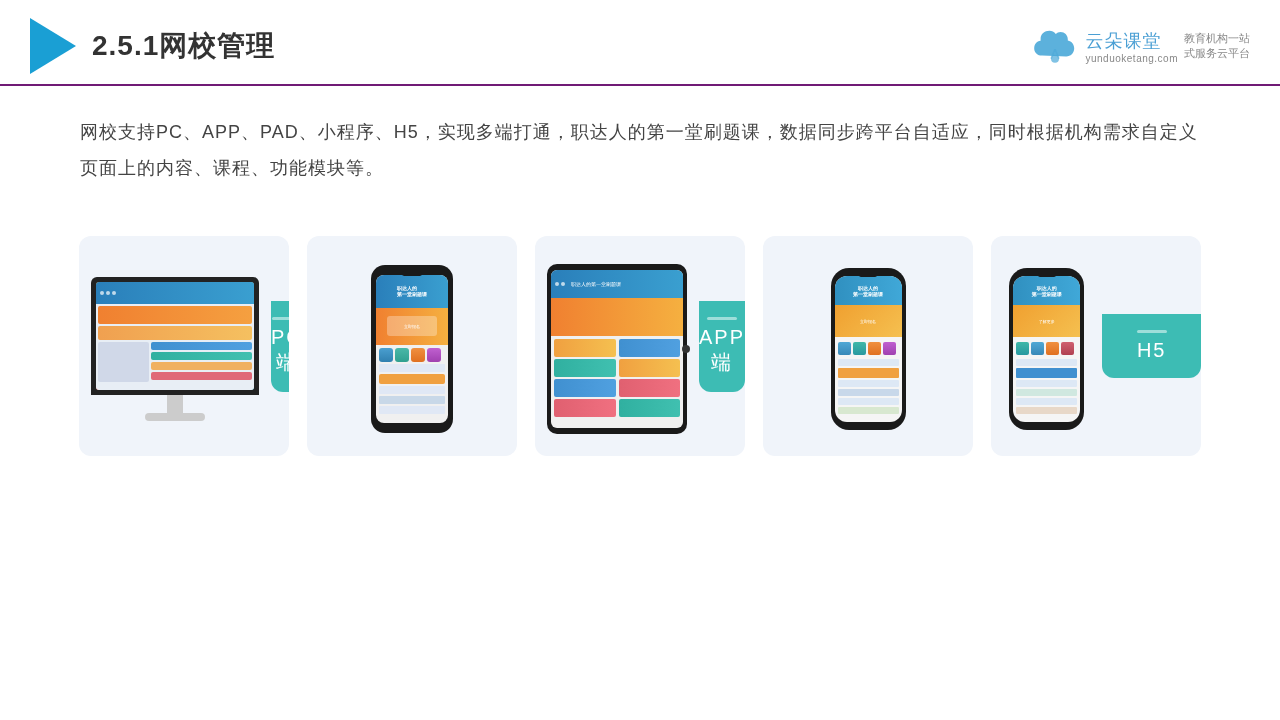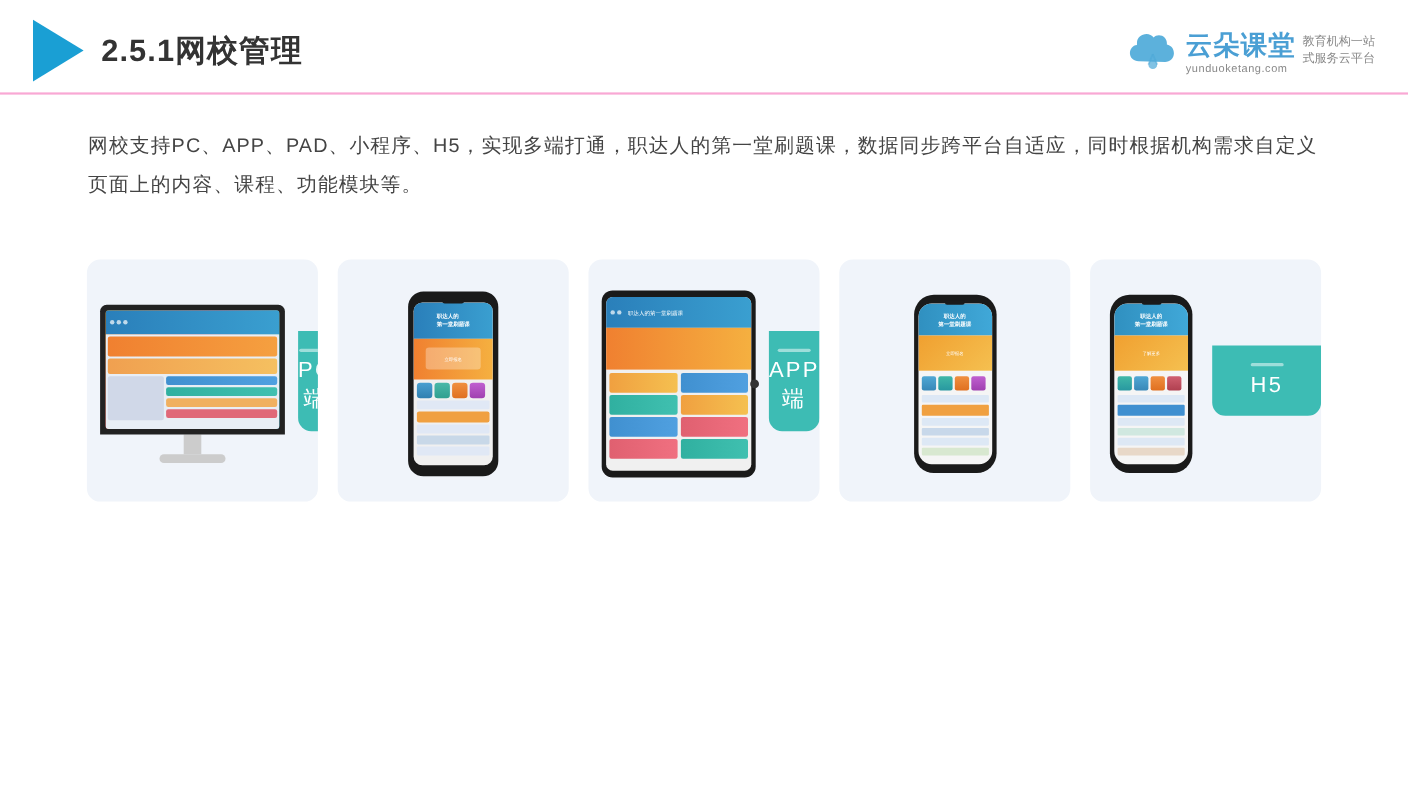--- a/index.html
+++ b/index.html
@@ -11,21 +11,21 @@
       overflow: hidden;
       position: relative;
     }
 
     
     .header {
       display: flex;
       align-items: center;
       justify-content: space-between;
       padding: 18px 30px 10px 30px;
-      border-bottom: 2px solid #f9a8d4;
+      border-bottom: 2px solid #701a75;
     }
     .header-left {
       display: flex;
       align-items: center;
       gap: 16px;
     }
     .logo-triangle {
       width: 0;
       height: 0;
       border-top: 28px solid transparent;
@@ -46,22 +46,22 @@
     .cloud-logo {
       display: flex;
       align-items: center;
       gap: 6px;
     }
     .cloud-icon {
       width: 48px;
       height: 36px;
     }
     .brand-name {
-      font-size: 24px;
-      font-weight: bold;
+      font-size: 18px;
+      font-weight: normal;
       color: #4a9fd4;
       letter-spacing: 1px;
     }
     .brand-url {
       font-size: 10px;
       color: #888;
       letter-spacing: 0.5px;
     }
     .brand-slogan {
       font-size: 11px;

